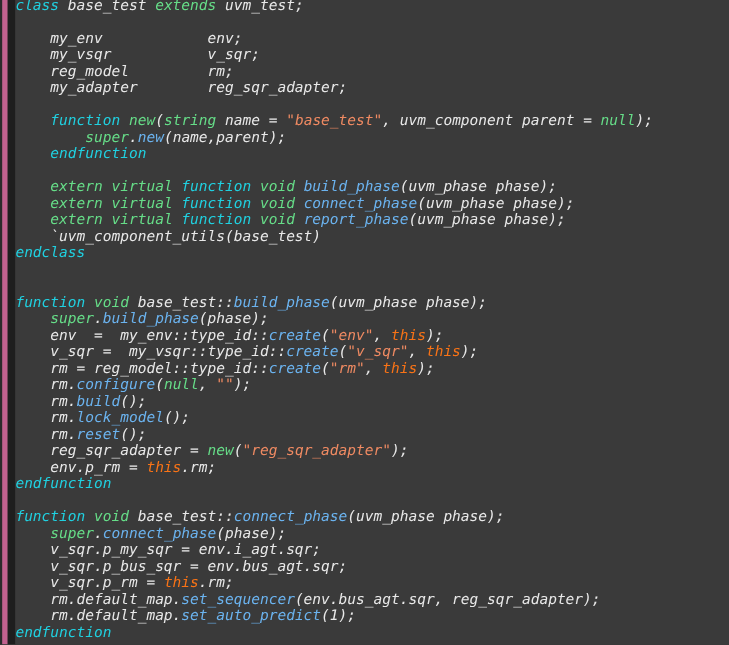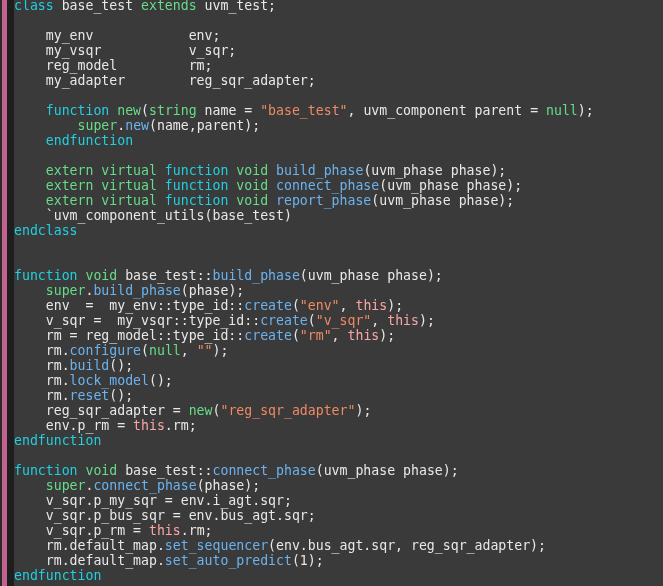--- a/index.html
+++ b/index.html
@@ -32,40 +32,41 @@
     left: 7px; top: 0;
     width: 7px; height: 100%;
     background: #1e1e1e;
   }
   .code-area {
     position: absolute;
     left: 14px; top: 0;
     right: 0; bottom: 0;
     background: #3a3a3a;
     overflow: hidden;
+    font-style: italic;
   }
   pre.code {
     margin: 0;
     padding: 0;
     font-family: "DejaVu Sans Mono", monospace;
     font-size: 13.2px;
     line-height: 15px;
     letter-spacing: 0px;
     color: #e8e8e8;
     white-space: pre;
     tab-size: 4;
     position: relative;
     top: -2px;
   }
   .ln { display: block; height: 15px; }
   .kw   { color: #20d0e0; }
   .kw2  { color: #66dd88; }
   .fn   { color: #6bb3ef; }
   .str  { color: #ef8a62; }
-  .this { color: #fca5a5; }
+  .this { color: #f97316; }
   .plain{ color: #e8e8e8; }
 </style>
 </head>
 <body>
 
 <div id="app">
 
   <div class="edge-dark"></div>
   <div class="edge-accent"></div>
   <div class="gutter"></div>

